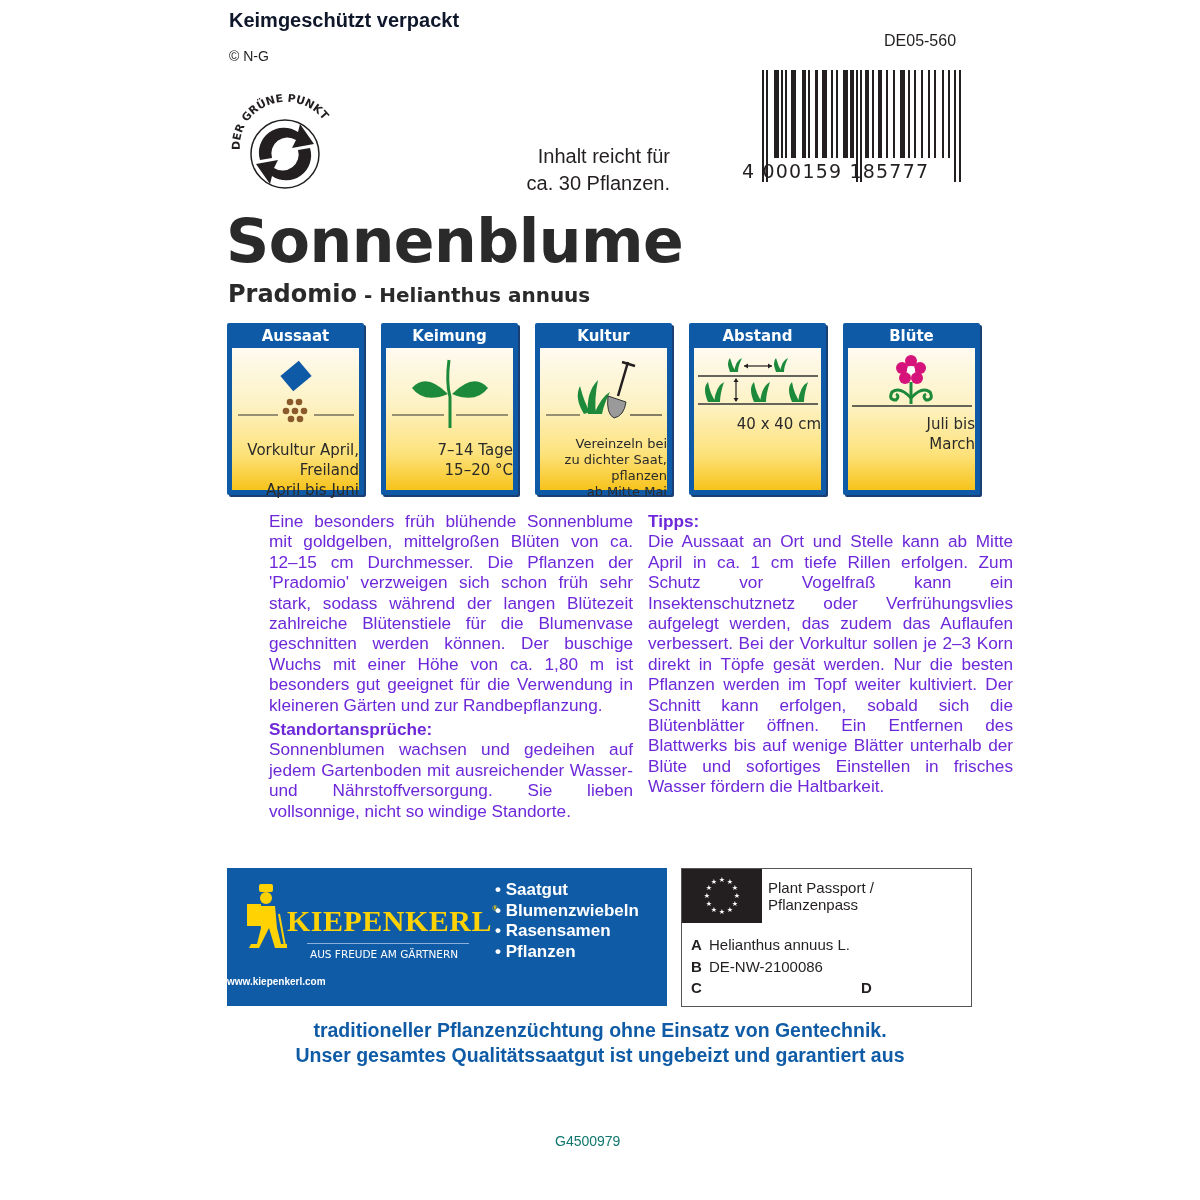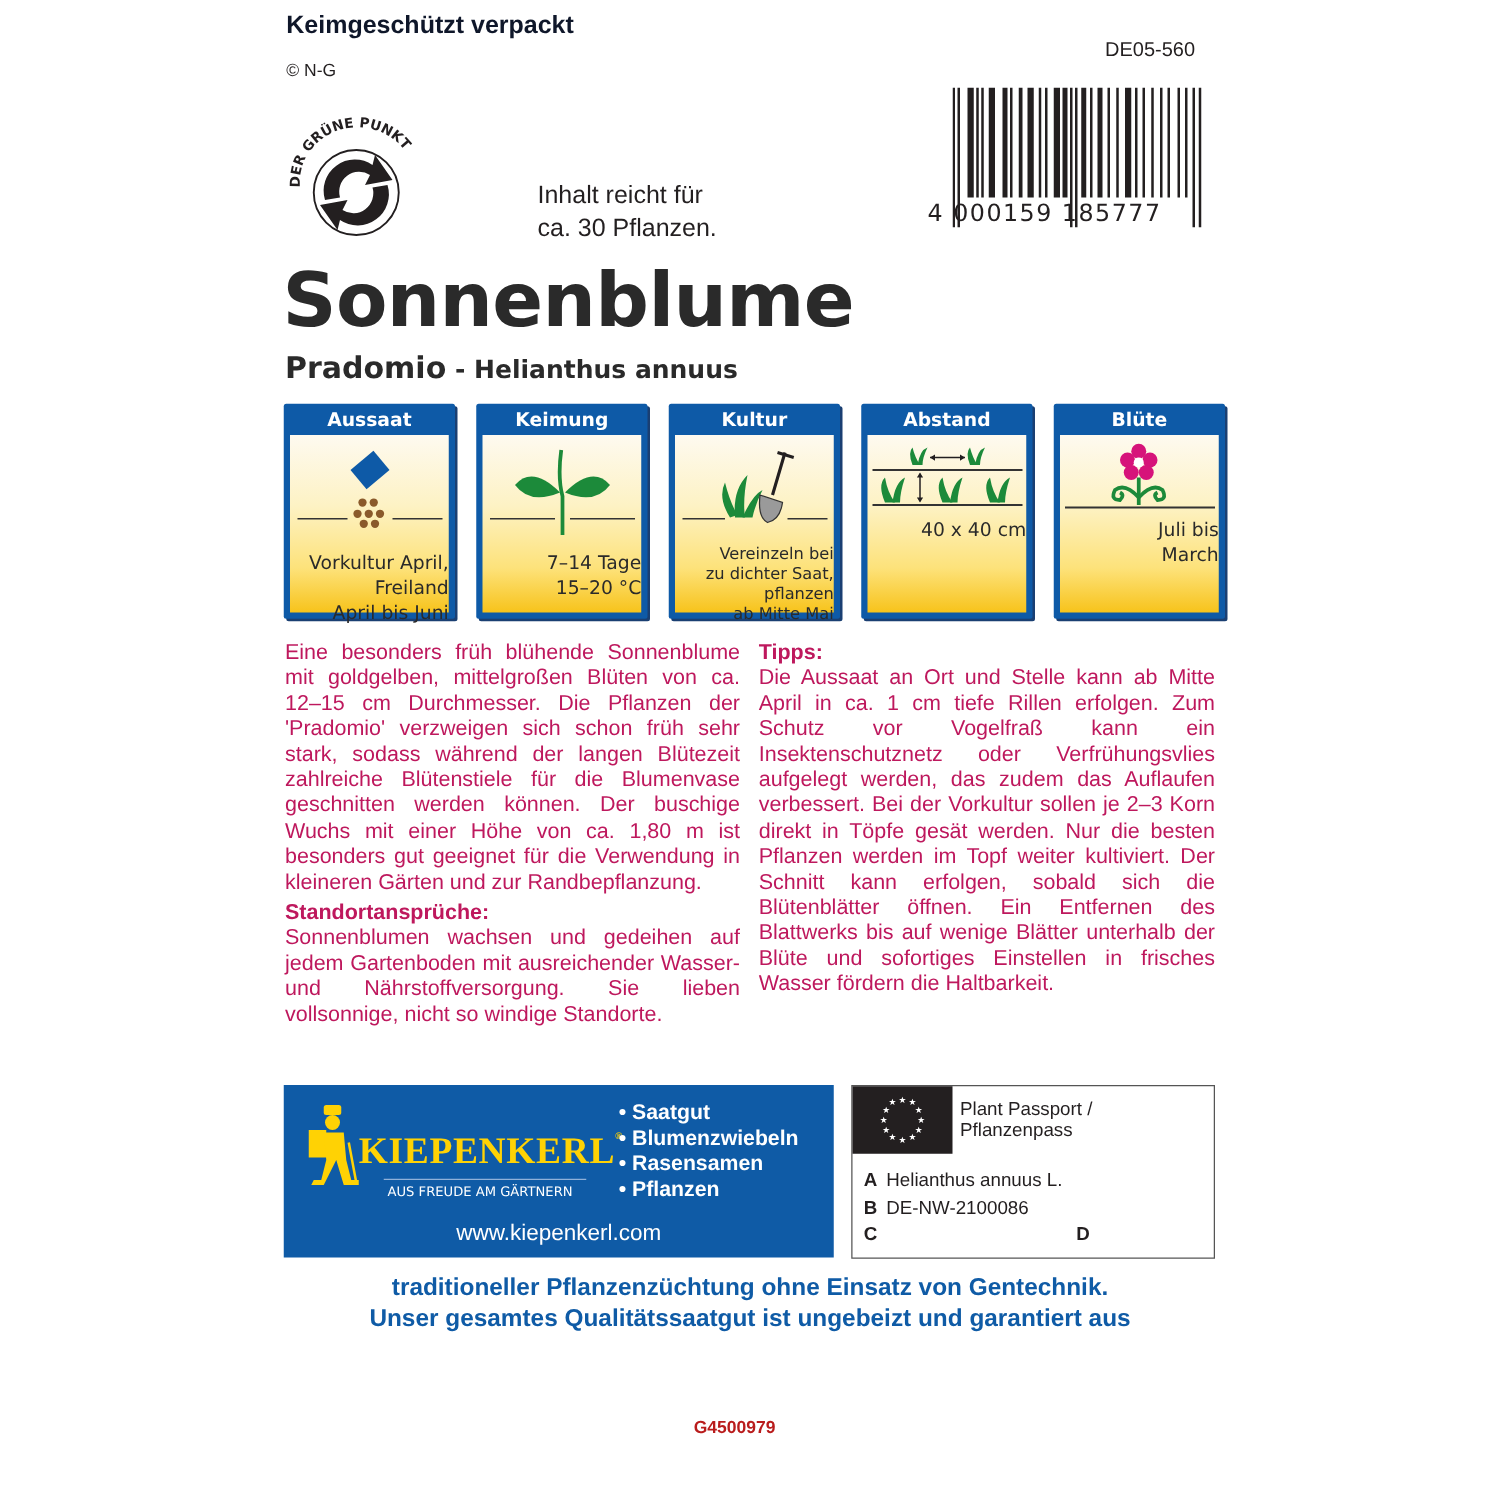--- a/index.html
+++ b/index.html
@@ -9,58 +9,58 @@
 
   .keim { left: 229px; top: 9px; font-size: 20px; font-weight: bold; color: #0f172a; }
   .copy { left: 229px; top: 48px; font-size: 14px; color: #231f20; }
   .article { left: 884px; top: 32px; font-size: 16px; color: #231f20; }
 
   .gp { left: 230px; top: 92px; width: 110px; height: 100px; }
 
   .barcode { left: 762px; top: 70px; width: 204px; height: 112px; }
   .ean { left: 742px; top: 160px; font-family: "DejaVu Sans", sans-serif; font-size: 19px; letter-spacing: 1.2px; color: #231f20; background: transparent; }
 
-  .inhalt { left: 430px; top: 143px; width: 240px; text-align: left; font-size: 20px; line-height: 27px; color: #231f20; }
+  .inhalt { left: 430px; top: 143px; width: 240px; text-align: right; font-size: 20px; line-height: 27px; color: #231f20; }
 
   .title { left: 226px; top: 206px; font-family: "DejaVu Sans", sans-serif; font-size: 60px; font-weight: bold; letter-spacing: -0.5px; color: #2a2a2a; }
   .subtitle { left: 228px; top: 280px; font-family: "DejaVu Sans", sans-serif; font-size: 24px; font-weight: bold; color: #2a2a2a; }
   .subtitle .sep { font-size: 20px; }
   .subtitle .latin { font-size: 20px; }
 
   .tiles { left: 227px; top: 323px; width: 824px; height: 172px; display: flex; gap: 17px; }
   .tile { width: 137px; height: 172px; background: #0e5aa7; border-radius: 2px; box-shadow: 2px 2px 0 #1a3f72; padding: 0 5px 5px 5px; display: flex; flex-direction: column; }
   .tile-head { height: 25px; line-height: 27px; text-align: center; color: #fff; font-family: "DejaVu Sans", sans-serif; font-weight: bold; font-size: 15px; }
   .tile-body { flex: 1; background: linear-gradient(#fefaf0 0%, #fdf2c4 40%, #fde27a 75%, #f7c31b 100%); position: relative; }
   .tile-icon { position: absolute; left: 0; right: 0; top: 4px; height: 80px; }
   .tile-text { position: absolute; left: 0; right: 0; top: 92px; text-align: right; font-family: "DejaVu Sans", sans-serif; font-size: 15px; line-height: 20px; color: #2a2a2a; }
   .tile-text.small { font-size: 13px; line-height: 16px; top: 88px; padding-left: 15px; }
 
-  .col { font-size: 17.2px; line-height: 20.4px; color: #be185d; text-align: justify; }
+  .col { font-size: 17.2px; line-height: 20.4px; color: #6d28d9; text-align: justify; margin-left: 41px; }
   .col-left { left: 228px; top: 511px; width: 364px; }
   .col-right { left: 607px; top: 511px; width: 365px; }
   .col h4 { font-size: 17.2px; font-weight: bold; margin-top: 4px; }
 
   .kiep { left: 227px; top: 868px; width: 440px; height: 138px; background: #0f5ba6; }
   .kiep-list { position: absolute; left: 268px; top: 12px; color: #fff; font-weight: bold; font-size: 17px; line-height: 20.5px; }
   .kiep-word { position: absolute; left: 60px; top: 36px; font-family: "Liberation Serif", serif; font-weight: bold; font-size: 30px; color: #ffd204; letter-spacing: 0.5px; }
   .kiep-reg { font-size: 8px; vertical-align: top; }
   .kiep-line { position: absolute; left: 80px; top: 75px; width: 162px; height: 1px; background: #8fb1d9; }
   .kiep-slogan { position: absolute; left: 83px; top: 80px; color: #fff; font-size: 10.5px; font-family: "DejaVu Sans", sans-serif; }
-  .kiep-url { position: absolute; left: 0; right: 0; top: 108px; text-align: center; color: #fff; font-weight: normal; font-size: 18px; }
+  .kiep-url { position: absolute; left: 0; right: 0; top: 108px; color: #fff; font-weight: bold; font-size: 10px; }
   .kiep-man { position: absolute; left: 18px; top: 16px; width: 46px; height: 68px; }
 
   .pp { left: 681px; top: 868px; width: 291px; height: 139px; border: 1.5px solid #555; background: #fff; }
   .pp-flag { position: absolute; left: 0; top: 0; width: 80px; height: 54px; background: #231f20; }
   .pp-title { position: absolute; left: 86px; top: 10px; font-size: 15px; line-height: 17px; color: #231f20; }
   .pp-row { position: absolute; left: 9px; font-size: 15px; color: #231f20; }
   .pp-row b { display: inline-block; width: 18px; }
   .pp-d { position: absolute; left: 179px; top: 110px; font-size: 15px; font-weight: bold; }
 
   .bottom { left: 240px; top: 1018px; width: 720px; text-align: center; color: #0f5ba6; font-size: 19.5px; line-height: 25px; font-weight: bold; }
-  .code { left: 555px; top: 1133px; font-size: 14px; color: #b91c1c; font-weight: bold; }
+  .code { left: 555px; top: 1133px; font-size: 14px; color: #0f766e; }
 </style>
 </head>
 <body>
 
 <div class="abs keim">Keimgeschützt verpackt</div>
 <div class="abs copy">© N-G</div>
 <div class="abs article">DE05-560</div>
 
 <div class="abs gp">
   <svg width="110" height="100" viewBox="0 0 110 100">

